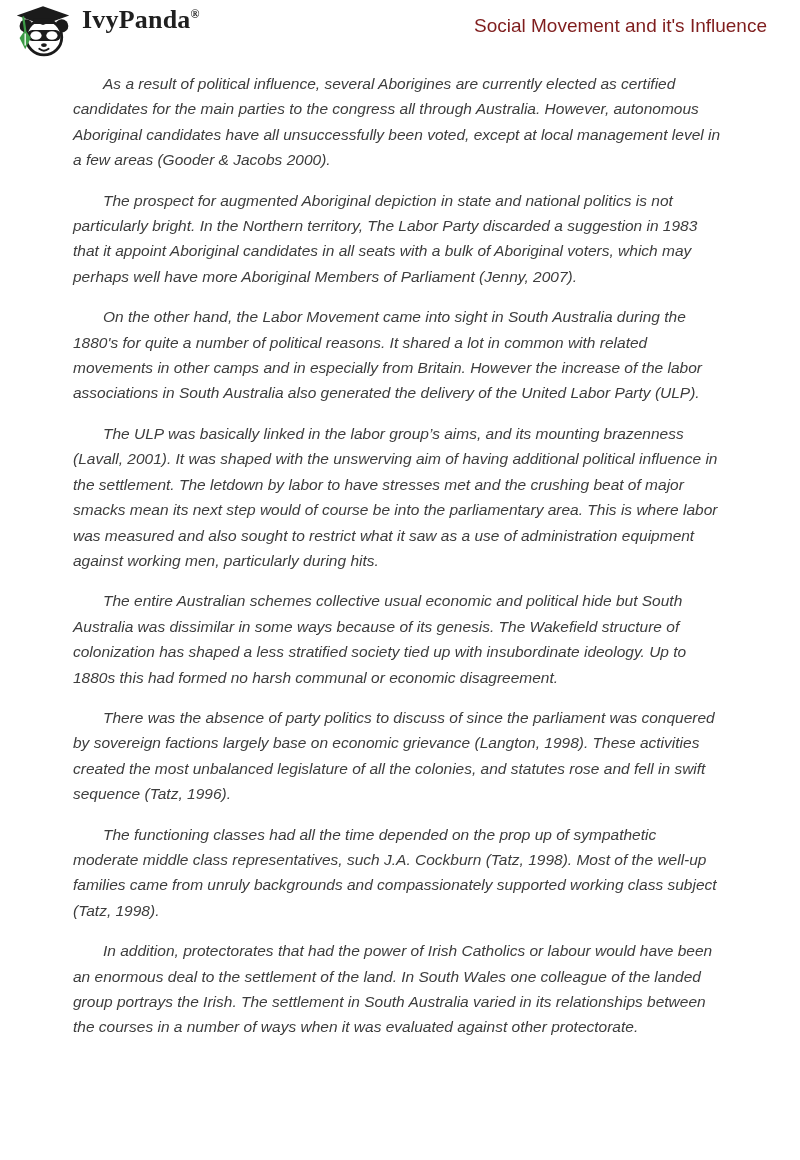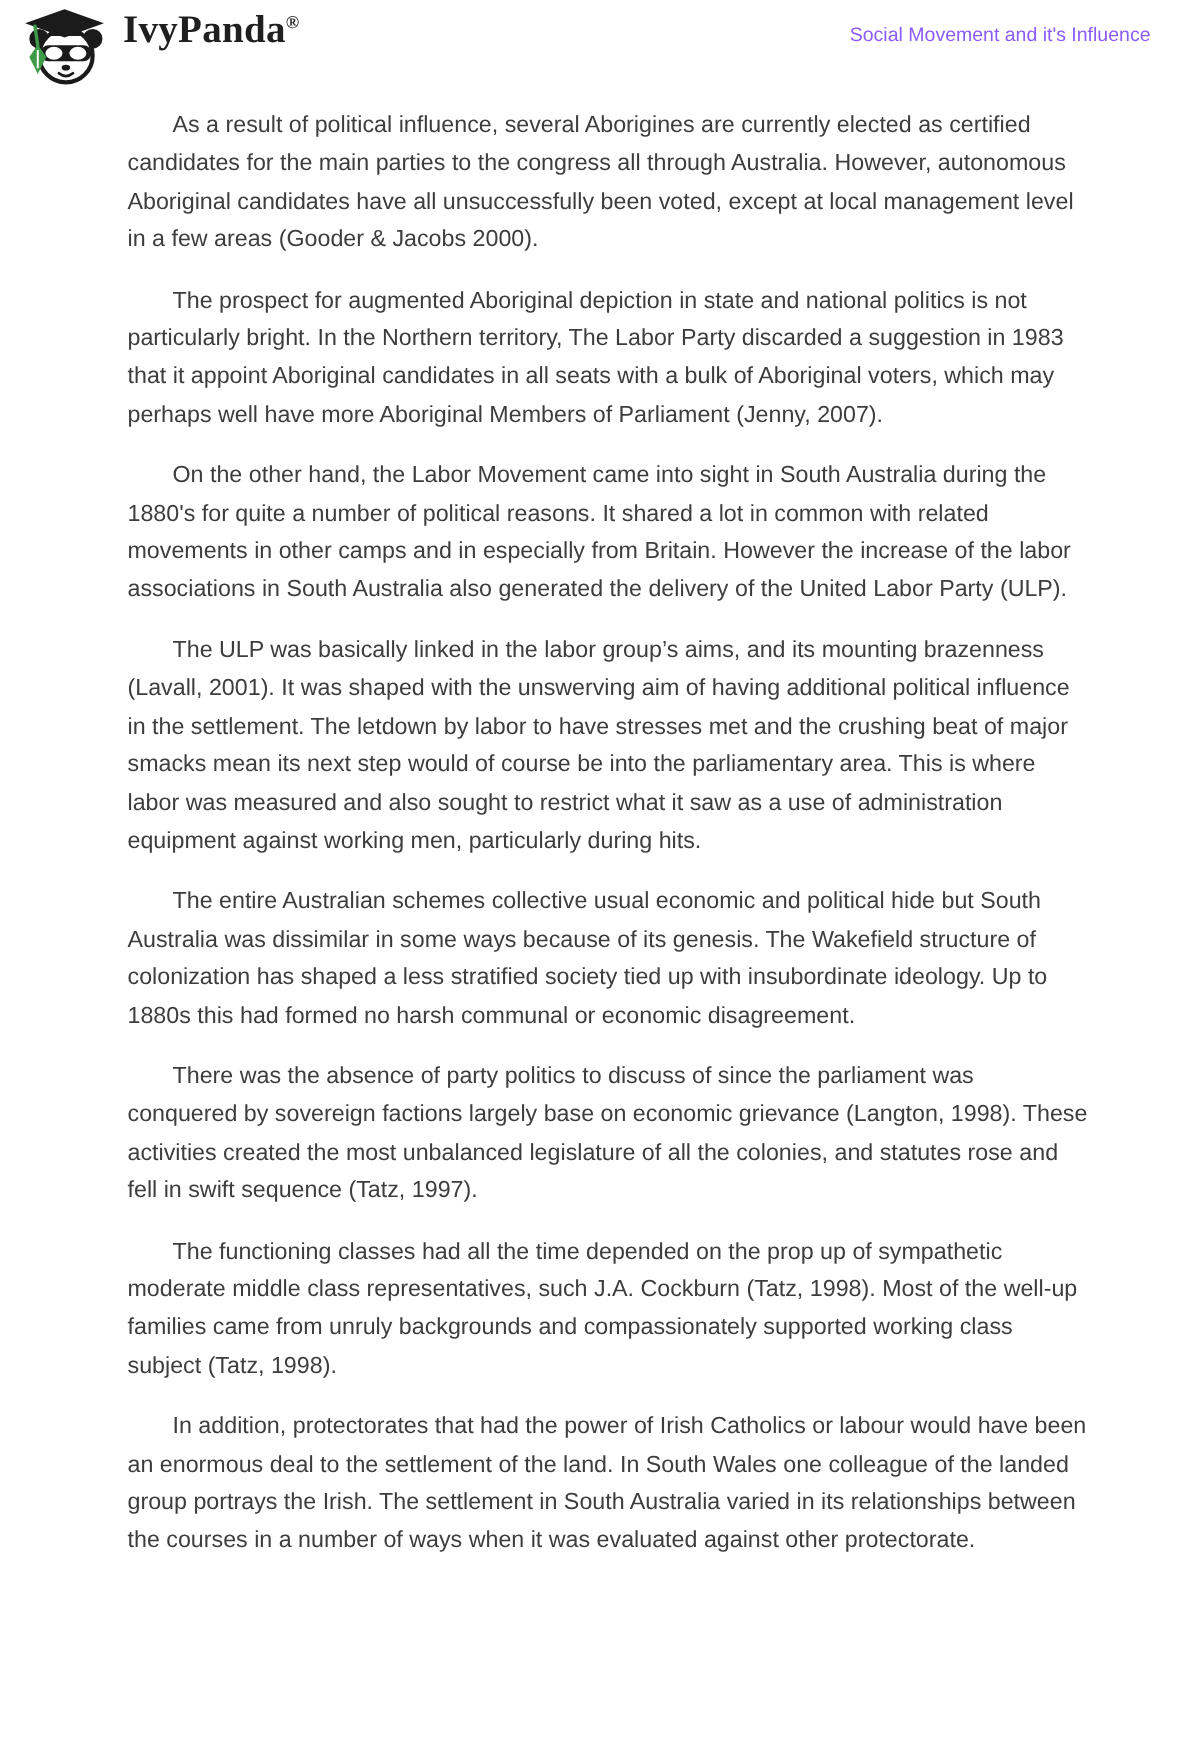--- a/index.html
+++ b/index.html
@@ -29,36 +29,37 @@
     letter-spacing:0.2px;
   }
   .brand-name sup {
     font-size:12px;
     vertical-align:super;
   }
   .doc-title {
     position:absolute;
     top:15px;
     right:33px;
-    font-size:13px;
-    color:#8b5cf6;
+    font-size:19px;
+    color:#7f1d1d;
   }
   .essay {
     position:absolute;
     top:71px;
     left:73px;
     width:652px;
   }
   .essay p {
     font-size:15.5px;
     line-height:25.4px;
     color:#3d3d3d;
     text-indent:30px;
-    margin:0 0 15px 12px;
+    margin:0 0 15px 0;
     text-align:left;
+    font-style:italic;
   }
   .source-url {
     position:absolute;
     top:1121px;
     right:33px;
     font-size:13.5px;
     color:#b5b5b5;
   }
 </style>
 </head>
@@ -94,19 +95,19 @@
   </div>
 
   <div class="doc-title">Social Movement and it's Influence</div>
 
   <main class="essay">
     <p>As a result of political influence, several Aborigines are currently elected as certified candidates for the main parties to the congress all through Australia. However, autonomous Aboriginal candidates have all unsuccessfully been voted, except at local management level in a few areas (Gooder &amp; Jacobs 2000).</p>
     <p>The prospect for augmented Aboriginal depiction in state and national politics is not particularly bright. In the Northern territory, The Labor Party discarded a suggestion in 1983 that it appoint Aboriginal candidates in all seats with a bulk of Aboriginal voters, which may perhaps well have more Aboriginal Members of Parliament (Jenny, 2007).</p>
     <p>On the other hand, the Labor Movement came into sight in South Australia during the 1880's for quite a number of political reasons. It shared a lot in common with related movements in other camps and in especially from Britain. However the increase of the labor associations in South Australia also generated the delivery of the United Labor Party (ULP).</p>
     <p>The ULP was basically linked in the labor group’s aims, and its mounting brazenness (Lavall, 2001). It was shaped with the unswerving aim of having additional political influence in the settlement. The letdown by labor to have stresses met and the crushing beat of major smacks mean its next step would of course be into the parliamentary area. This is where labor was measured and also sought to restrict what it saw as a use of administration equipment against working men, particularly during hits.</p>
     <p>The entire Australian schemes collective usual economic and political hide but South Australia was dissimilar in some ways because of its genesis. The Wakefield structure of colonization has shaped a less stratified society tied up with insubordinate ideology. Up to 1880s this had formed no harsh communal or economic disagreement.</p>
-    <p>There was the absence of party politics to discuss of since the parliament was conquered by sovereign factions largely base on economic grievance (Langton, 1998). These activities created the most unbalanced legislature of all the colonies, and statutes rose and fell in swift sequence (Tatz, 1997).</p>
+    <p>There was the absence of party politics to discuss of since the parliament was conquered by sovereign factions largely base on economic grievance (Langton, 1998). These activities created the most unbalanced legislature of all the colonies, and statutes rose and fell in swift sequence (Tatz, 1996).</p>
     <p>The functioning classes had all the time depended on the prop up of sympathetic moderate middle class representatives, such J.A. Cockburn (Tatz, 1998). Most of the well-up families came from unruly backgrounds and compassionately supported working class subject (Tatz, 1998).</p>
     <p>In addition, protectorates that had the power of Irish Catholics or labour would have been an enormous deal to the settlement of the land. In South Wales one colleague of the landed group portrays the Irish. The settlement in South Australia varied in its relationships between the courses in a number of ways when it was evaluated against other protectorate.</p>
   </main>
 
 
 </div>
 
 </body></html>

